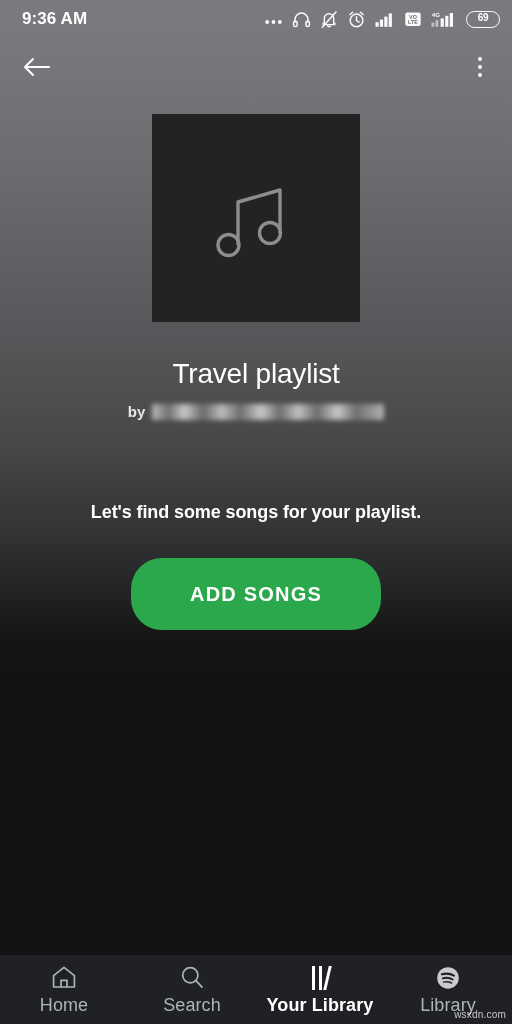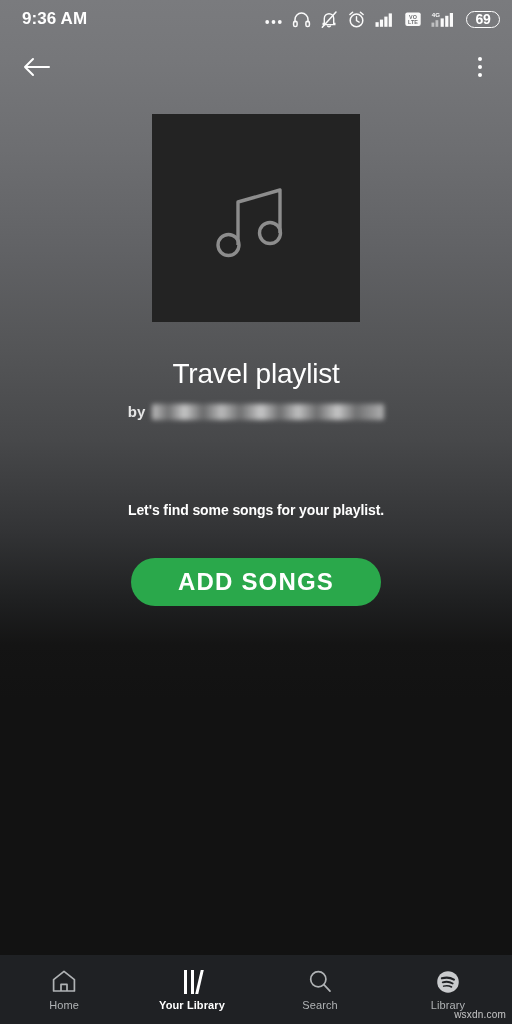--- a/index.html
+++ b/index.html
@@ -34,23 +34,23 @@
     position:absolute; top:0; left:0; right:0; height:38px;
     display:flex; align-items:center; justify-content:space-between;
     padding:0 12px 0 22px;
     color:#fff;
   }
   .status-time { font-size:17px; font-weight:700; letter-spacing:.1px; }
   .status-icons { display:flex; align-items:center; gap:9px; }
   .si { display:block; opacity:.97; }
 
   .batt {
-    display:flex; align-items:center; justify-content:center;
+    display:flex; justify-content:center;
     width:34px; height:17px; border:1.8px solid #fff; border-radius:9px;
-    font-size:14px; font-weight:700; color:#fff; letter-spacing:-.2px;
+    font-size:10px; font-weight:700; color:#fff; letter-spacing:-.2px;
   }
 
   
   .appbar {
     position:absolute; top:38px; left:0; right:0; height:58px;
     display:flex; align-items:center; justify-content:space-between;
     padding:0 22px;
   }
   .icon-btn { display:flex; align-items:center; justify-content:center; cursor:pointer; }
   .kebab { display:flex; flex-direction:column; gap:4px; align-items:center; padding:6px 8px; }
@@ -81,43 +81,43 @@
       rgba(232,232,232,.8) 47%, rgba(150,150,150,.45) 55%,
       rgba(226,226,226,.78) 63%, rgba(142,142,142,.5) 71%,
       rgba(230,230,230,.8) 80%, rgba(150,150,150,.48) 88%,
       rgba(220,220,220,.7) 100%);
     filter:blur(2.6px);
   }
 
   
   .cta-text {
     position:absolute; top:502px; left:0; right:0; text-align:center;
-    color:#fff; font-size:14px; font-weight:700; letter-spacing:-.1px;
+    color:#fff; font-size:18px; font-weight:700; letter-spacing:-.1px;
   }
   .cta-wrap { position:absolute; top:558px; left:0; right:0; display:flex; justify-content:center; }
   .cta-btn {
-    width:250px; height:48px; border:none; border-radius:31px;
+    width:250px; height:72px; border:none; border-radius:31px;
     background:#2aa84b; color:#fff;
     font-family:"Liberation Sans", sans-serif;
-    font-size:24px; font-weight:700; letter-spacing:1.2px; cursor:pointer;
+    font-size:20px; font-weight:700; letter-spacing:1.2px; cursor:pointer;
   }
 
   
   .bottomnav {
     position:absolute; left:0; right:0; bottom:0; height:69px;
     background:#1f2124;
     display:flex; align-items:center;
   }
   .navitem {
     flex:1; display:flex; flex-direction:column;
     align-items:center; justify-content:center; gap:5px;
     cursor:pointer; color:#b0b3b5;
   }
   .navitem.active { color:#fff; }
-  .navlabel { font-size:11px; font-weight:400; letter-spacing:.1px; }
+  .navlabel { font-size:18px; font-weight:400; letter-spacing:.1px; }
   .navitem.active .navlabel { font-weight:700; }
   .navicon { height:26px; display:flex; align-items:flex-end; }
 
   
   .libicon { display:flex; align-items:flex-end; gap:4px; height:24px; }
   .libicon b { display:block; width:3px; height:24px; background:#fff; }
   .libicon b.slant { transform:skewX(-13deg); }
 
   .watermark {
     position:absolute; right:6px; bottom:4px;
@@ -227,39 +227,39 @@
     <div class="navitem">
       <span class="navicon">
         <svg width="26" height="25" viewBox="0 0 26 25">
           <path d="M2.6 10.6 13 2.4l10.4 8.2v11.4H2.6z" fill="none" stroke="#b0b3b5" stroke-width="1.7" stroke-linejoin="round"></path>
           <path d="M10 22V15.4h6V22" fill="none" stroke="#b0b3b5" stroke-width="1.7" stroke-linejoin="round"></path>
         </svg>
       </span>
       <span class="navlabel">Home</span>
     </div>
 
+    <div class="navitem">
+      <span class="navicon">
+        <svg width="26" height="25" viewBox="0 0 26 25">
+          <circle cx="11.3" cy="10.2" r="7.6" fill="none" stroke="#b0b3b5" stroke-width="1.7"></circle>
+          <line x1="16.9" y1="15.7" x2="23" y2="22.2" stroke="#b0b3b5" stroke-width="1.7" stroke-linecap="round"></line>
+        </svg>
+      </span>
+      <span class="navlabel">Search</span>
+    </div>
+
     <div class="navitem active">
       <span class="navicon">
         <span class="libicon">
           <b></b>
           <b></b>
           <b class="slant"></b>
         </span>
       </span>
       <span class="navlabel">Your Library</span>
-    </div>
-
-    <div class="navitem">
-      <span class="navicon">
-        <svg width="26" height="25" viewBox="0 0 26 25">
-          <circle cx="11.3" cy="10.2" r="7.6" fill="none" stroke="#b0b3b5" stroke-width="1.7"></circle>
-          <line x1="16.9" y1="15.7" x2="23" y2="22.2" stroke="#b0b3b5" stroke-width="1.7" stroke-linecap="round"></line>
-        </svg>
-      </span>
-      <span class="navlabel">Search</span>
     </div>
 
     <div class="navitem">
       <span class="navicon">
         <svg width="26" height="25" viewBox="0 0 26 26">
           <circle cx="13" cy="13.5" r="11.2" fill="#c9cbcd"></circle>
           <path d="M6.6 9.7c4.2-1.2 9-.8 12.6 1.3" fill="none" stroke="#1f2124" stroke-width="2.2" stroke-linecap="round"></path>
           <path d="M7.5 13.9c3.5-1 7.4-.6 10.4 1.1" fill="none" stroke="#1f2124" stroke-width="1.9" stroke-linecap="round"></path>
           <path d="M8.4 17.8c2.8-.8 5.9-.5 8.3.9" fill="none" stroke="#1f2124" stroke-width="1.6" stroke-linecap="round"></path>
         </svg>

